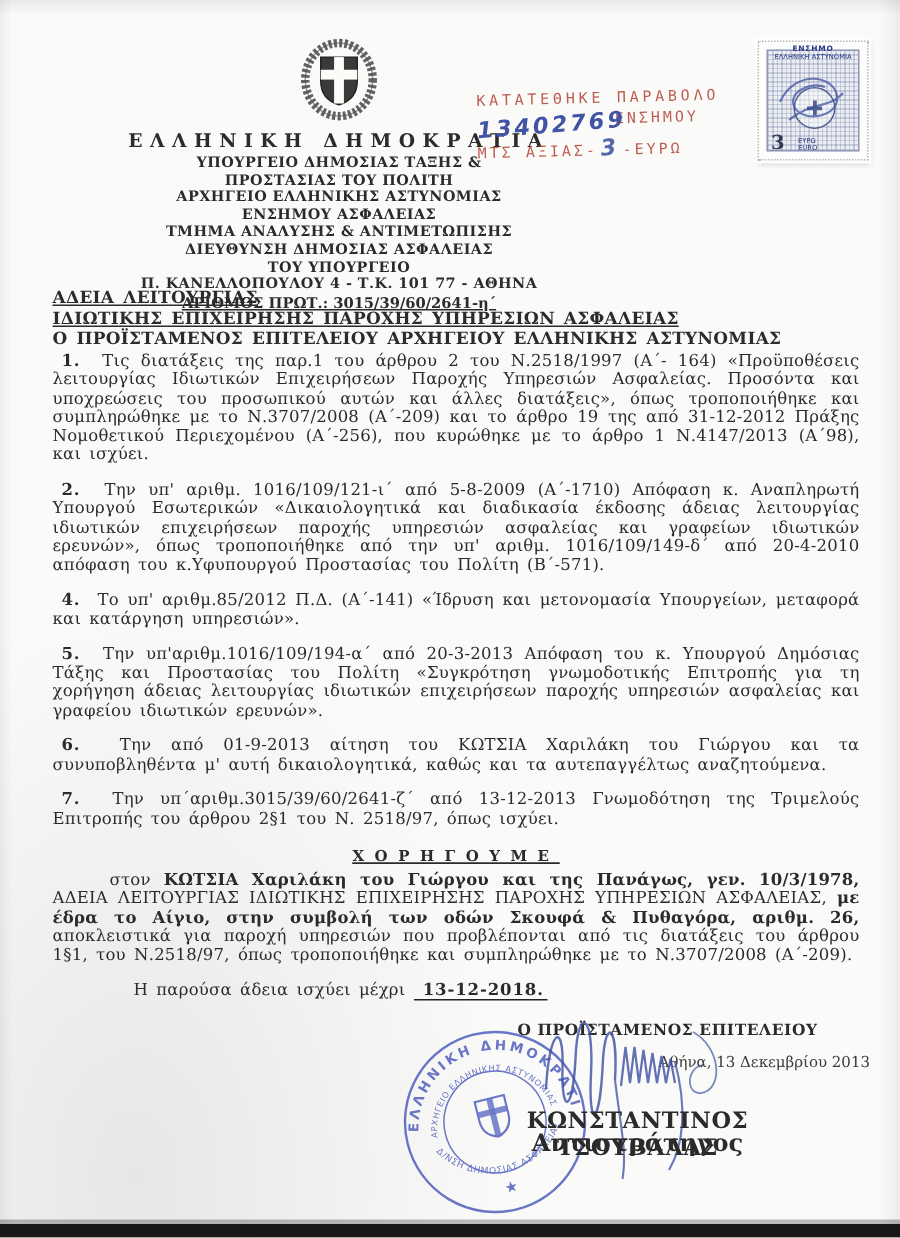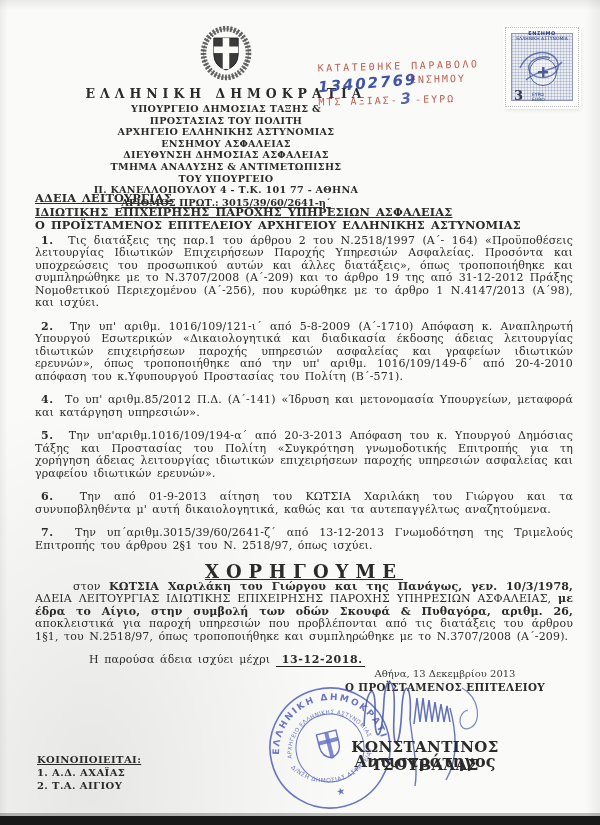--- a/index.html
+++ b/index.html
@@ -58,34 +58,34 @@
   .rstamp svg{position:absolute;left:0;top:0;}
 
   
   .main{position:absolute;top:192px;left:35px;width:538px;font-size:11px;line-height:12.5px;
         letter-spacing:.15px;word-spacing:1.8px;text-align:justify;}
   .title{ text-align:left;font-weight:bold;font-size:11.3px;line-height:13.5px;letter-spacing:.2px;}
   .title .u{text-decoration:underline;}
   .preamble{margin-top:8px;}
   .item{margin-top:2px;text-indent:6px;}
   .item b{letter-spacing:.5px;}
-  .grant-head{text-align:center;font-weight:bold;font-size:18px;letter-spacing:7px;
+  .grant-head{text-align:center;font-weight:bold;font-size:10px;letter-spacing:7px;
       margin-top:14px;text-decoration:underline;}
   .grant-head span{text-decoration:underline;}
   .grant{margin-top:2px;text-indent:38px;}
   .territory{margin-top:3px;text-indent:38px;}
   .validity{margin-top:1px;text-indent:54px;}
   .validity .date{font-weight:bold;border-bottom:1.6px solid #222;padding:0 2px 0 6px;letter-spacing:.6px;}
 
   
   .copies{position:absolute;left:37px;top:753px;font-size:10px;line-height:13px;font-weight:bold;letter-spacing:.4px;}
   .copies .head{text-decoration:underline;}
 
   
-  .sig-date{position:absolute;left:310px;top:668px;width:270px;text-align:center;font-size:10px;color:#3a3a3a;}
+  .sig-date{position:absolute;left:310px;top:703px;width:270px;text-align:right;font-size:10px;color:#3a3a3a;}
   .sig-role{position:absolute;left:310px;top:681px;width:270px;text-align:center;font-size:10.3px;font-weight:bold;letter-spacing:.4px;}
   .sig-name{position:absolute;left:300px;top:738px;width:250px;text-align:center;font-size:15px;font-weight:bold;letter-spacing:.4px;}
   .sig-rank{position:absolute;left:300px;top:752px;width:250px;text-align:center;font-size:16px;font-weight:bold;}
   .round-stamp{position:absolute;left:262px;top:680px;opacity:.82;transform:rotate(-14deg);}
   .signature{position:absolute;left:358px;top:668px;opacity:.9;}
 </style>
 </head>
 <body>
 
 <div class="page">
@@ -96,22 +96,22 @@
       <ellipse cx="30" cy="31" rx="24" ry="26" fill="none" stroke="#555" stroke-width="1" opacity="0.6"></ellipse>
       <path d="M17 15 h26 v17 q0 13 -13 17 q-13 -4 -13 -17 z" fill="#3a3a3a" stroke="#222" stroke-width="1"></path>
       <rect x="26.5" y="15" width="7" height="33" fill="#fbfbf8"></rect>
       <rect x="17" y="24" width="26" height="7" fill="#fbfbf8"></rect>
     </svg>
     <div class="republic">ΕΛΛΗΝΙΚΗ ΔΗΜΟΚΡΑΤΙΑ</div>
     <div class="hline">ΥΠΟΥΡΓΕΙΟ ΔΗΜΟΣΙΑΣ ΤΑΞΗΣ &amp;</div>
     <div class="hline">ΠΡΟΣΤΑΣΙΑΣ ΤΟΥ ΠΟΛΙΤΗ</div>
     <div class="hline">ΑΡΧΗΓΕΙΟ ΕΛΛΗΝΙΚΗΣ ΑΣΤΥΝΟΜΙΑΣ</div>
     <div class="hline">ΕΝΣΗΜΟΥ ΑΣΦΑΛΕΙΑΣ</div>
+    <div class="hline">ΤΜΗΜΑ ΑΝΑΛΥΣΗΣ &amp; ΑΝΤΙΜΕΤΩΠΙΣΗΣ</div>
     <div class="hline">ΔΙΕΥΘΥΝΣΗ ΔΗΜΟΣΙΑΣ ΑΣΦΑΛΕΙΑΣ</div>
-    <div class="hline">ΤΜΗΜΑ ΑΝΑΛΥΣΗΣ &amp; ΑΝΤΙΜΕΤΩΠΙΣΗΣ</div>
     <div class="hline">ΤΟΥ ΥΠΟΥΡΓΕΙΟ</div>
     <div class="hline">Π. ΚΑΝΕΛΛΟΠΟΥΛΟΥ 4 - Τ.Κ. 101 77 - ΑΘΗΝΑ</div>
     <div class="protocol">ΑΡΙΘΜΟΣ ΠΡΩΤ.: 3015/39/60/2641-η΄</div>
   </div>
 
   <div class="dstamp">
     <div class="r1">ΚΑΤΑΤΕΘΗΚΕ ΠΑΡΑΒΟΛΟ</div>
     <div class="r2">ΕΝΣΗΜΟΥ</div>
     <div class="hand num">13402769</div>
     <div class="r3"><span>ΜΤΣ ΑΞΙΑΣ-</span><span class="hand val">3</span><span>-ΕΥΡΩ</span></div>
@@ -184,21 +184,16 @@
   <svg class="signature" width="140" height="125" viewBox="0 0 140 125">
     <path d="M6 58 C8 18 18 12 17 44 C16 74 24 78 26 32 C28 4 38 8 36 48 C34 84 42 86 44 38 C46 10 54 16 52 52" fill="none" stroke="#3f51a5" stroke-width="1.6" opacity="0.9"></path>
     <path d="M56 56 l3 -26 l3 24 l3 -24 l3 24 l3 -22 l3 22 l3 -20 l3 20 l3 -18 l3 18 l3 -16 l3 16" fill="none" stroke="#3f51a5" stroke-width="1.5" opacity="0.9"></path>
     <path d="M92 40 C100 70 98 95 88 112 M52 52 C56 85 60 100 57 118" fill="none" stroke="#3f51a5" stroke-width="1.4" opacity="0.85"></path>
     <path d="M104 20 C122 30 124 55 112 60 C100 65 98 45 110 42" fill="none" stroke="#3f51a5" stroke-width="1.2" opacity="0.75"></path>
   </svg>
 
   <div class="sig-name">ΚΩΝΣΤΑΝΤΙΝΟΣ ΤΣΟΥΒΑΛΑΣ</div>
   <div class="sig-rank">Αντιστράτηγος</div>
 
-  <div class="copies">
-    <div class="head">ΚΟΙΝΟΠΟΙΕΙΤΑΙ:</div>
-    <div>1. Α.Δ. ΑΧΑΪΑΣ</div>
-    <div>2. Τ.Α. ΑΙΓΙΟΥ</div>
-  </div>
 
   <div class="scan-edge2"></div>
   <div class="scan-edge"></div>
 </div>
 
 </body></html>

